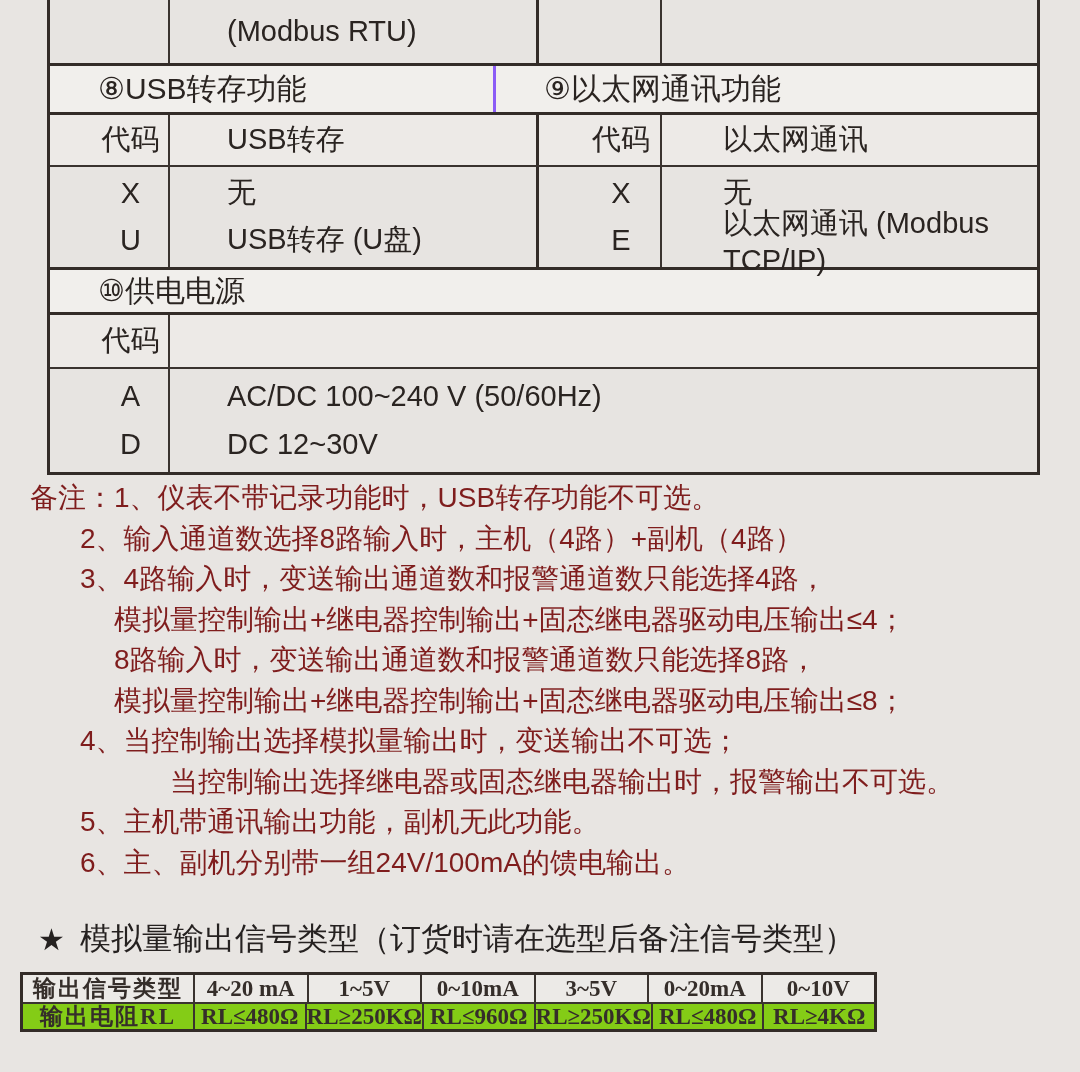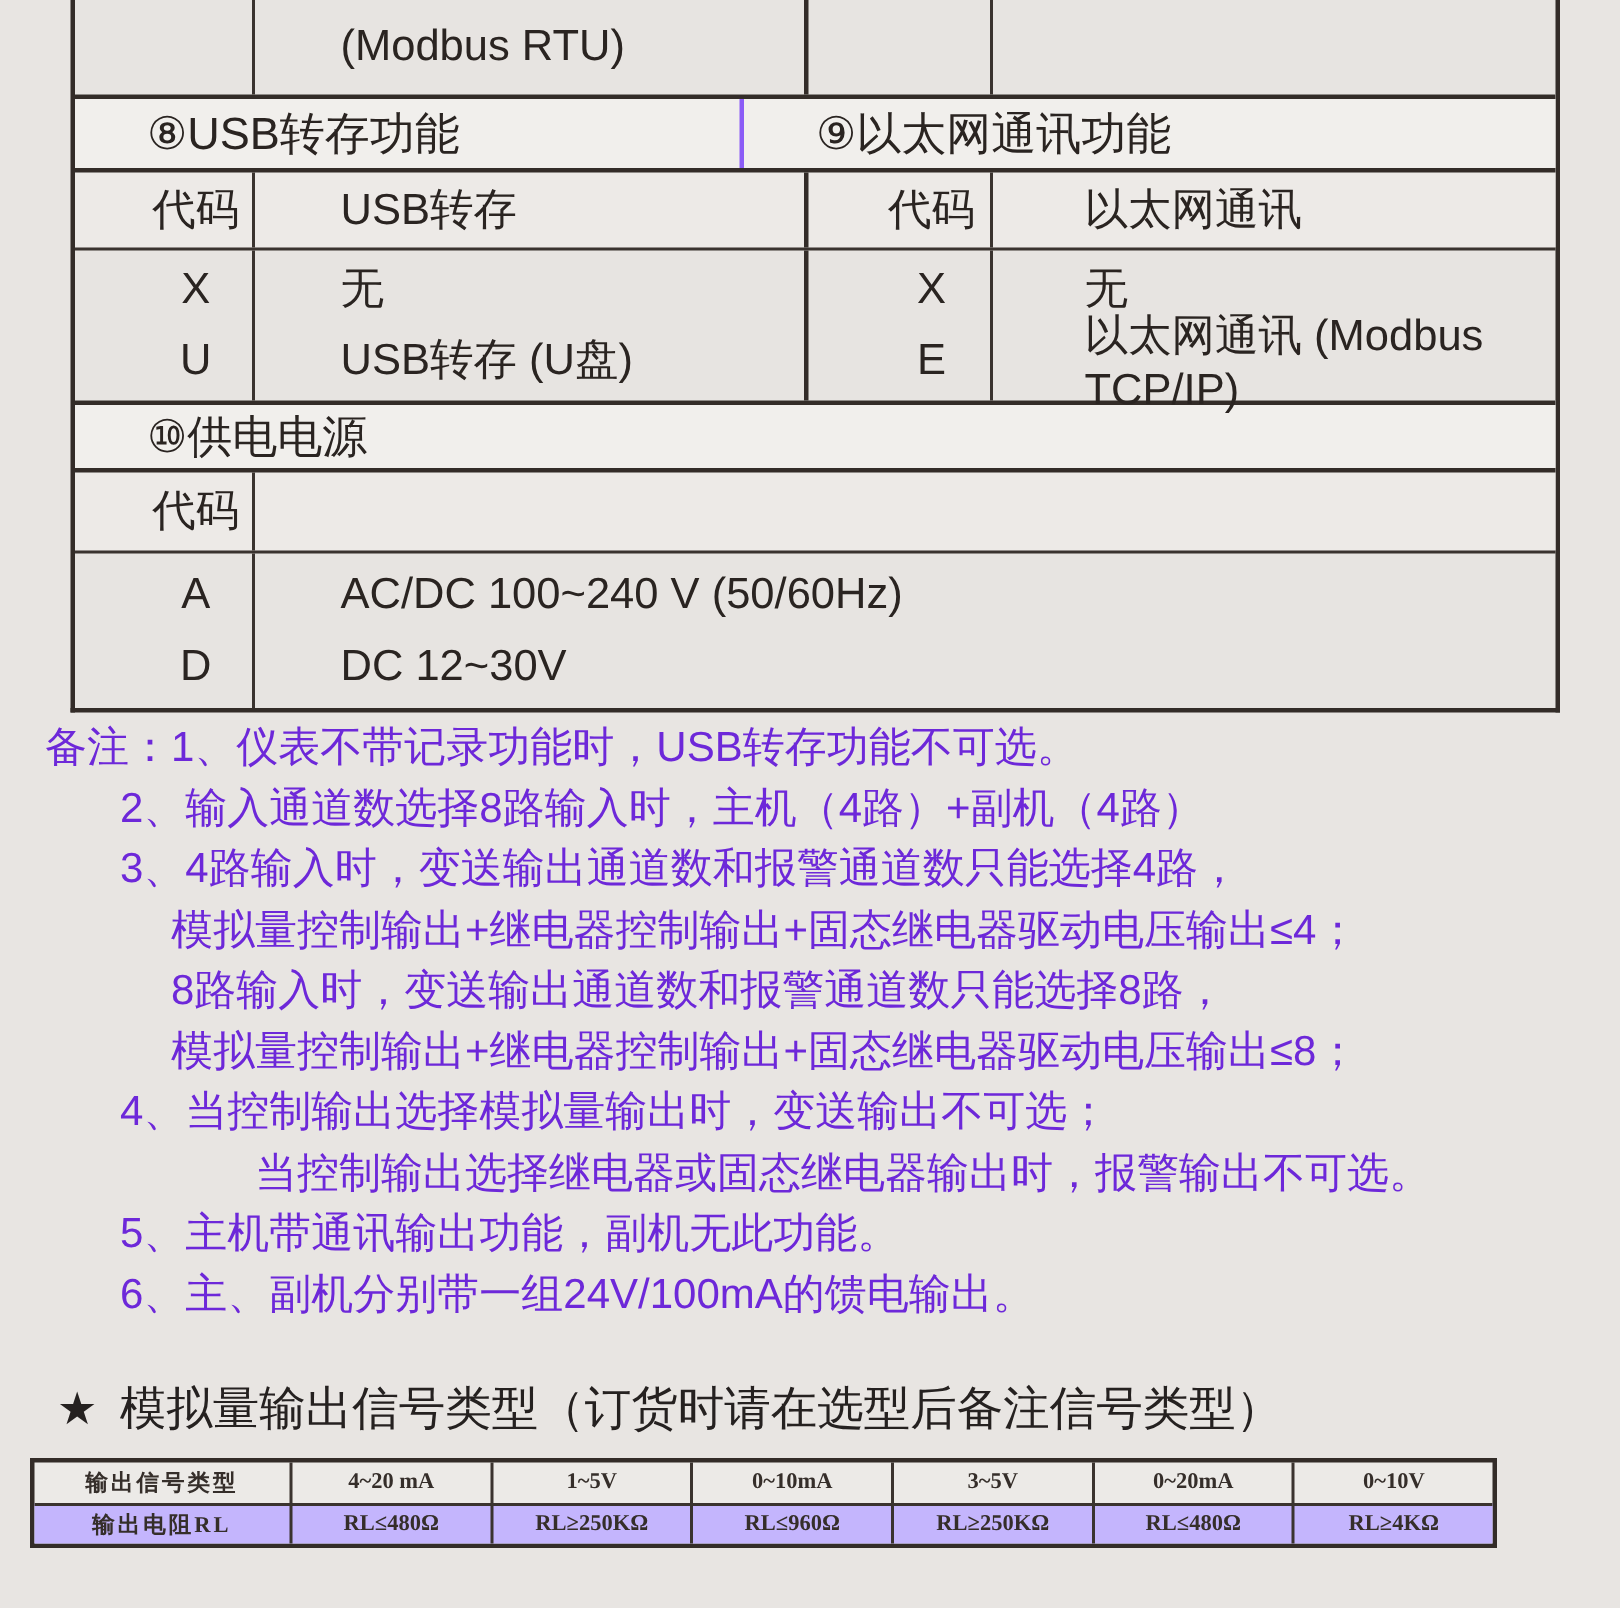--- a/index.html
+++ b/index.html
@@ -34,41 +34,41 @@
   .full{flex:1;}
   .pad{padding-left:14px;}
   .pad-r{padding-left:18px;}
   .hdr{background:#f1efec;}
   .hdr .cell{font-size:30px;padding-left:5px;}
   .subhdr{background:#edeae7;}
   .stack{flex-direction:column;align-items:stretch;justify-content:space-around;padding:3px 0;}
   .stack .line{display:flex;align-items:center;height:48%;font-size:29px;}
   .stack .line.ctr{justify-content:center;}
   
-  .notes{position:absolute;left:0;top:478px;width:1080px;font-size:28px;line-height:40.5px;color:#6d28d9;}
+  .notes{position:absolute;left:0;top:478px;width:1080px;font-size:28px;line-height:40.5px;color:#7f1d1d;}
   .note-line{white-space:nowrap;}
   .ind-a{padding-left:30px;}
   .ind-b{padding-left:80px;}
   .ind-c{padding-left:114px;}
   .ind-d{padding-left:170px;}
   
   .analog-heading{
     position:absolute;left:38px;top:916px;height:46px;
     display:flex;align-items:center;gap:15px;font-size:31px;color:#252120;
   }
   .star{font-size:30px;}
   
   .signal-table{
-    position:absolute;left:20px;top:972px;width:978px;box-sizing:border-box;
+    position:absolute;left:20px;top:972px;width:857px;box-sizing:border-box;
     border:3px solid #332c28;background:#eceae7;
     font-family:"Liberation Serif","DejaVu Serif",serif;font-weight:bold;
-    font-size:15px;color:#352e2a;
+    font-size:23px;color:#352e2a;
   }
   .srow{display:flex;height:27px;box-sizing:border-box;}
-  .srow + .srow{border-top:2px solid #3a332f;background:#c4b5fd;}
+  .srow + .srow{border-top:2px solid #3a332f;background:#84cc16;}
   .scell{
     flex:1;display:flex;align-items:center;justify-content:center;
     border-right:2px solid #3a332f;box-sizing:border-box;white-space:nowrap;
   }
   .scell:last-child{border-right:none;}
   .slabel{flex:0 0 172px;letter-spacing:2px;}
 </style>
 </head>
 <body>
 

